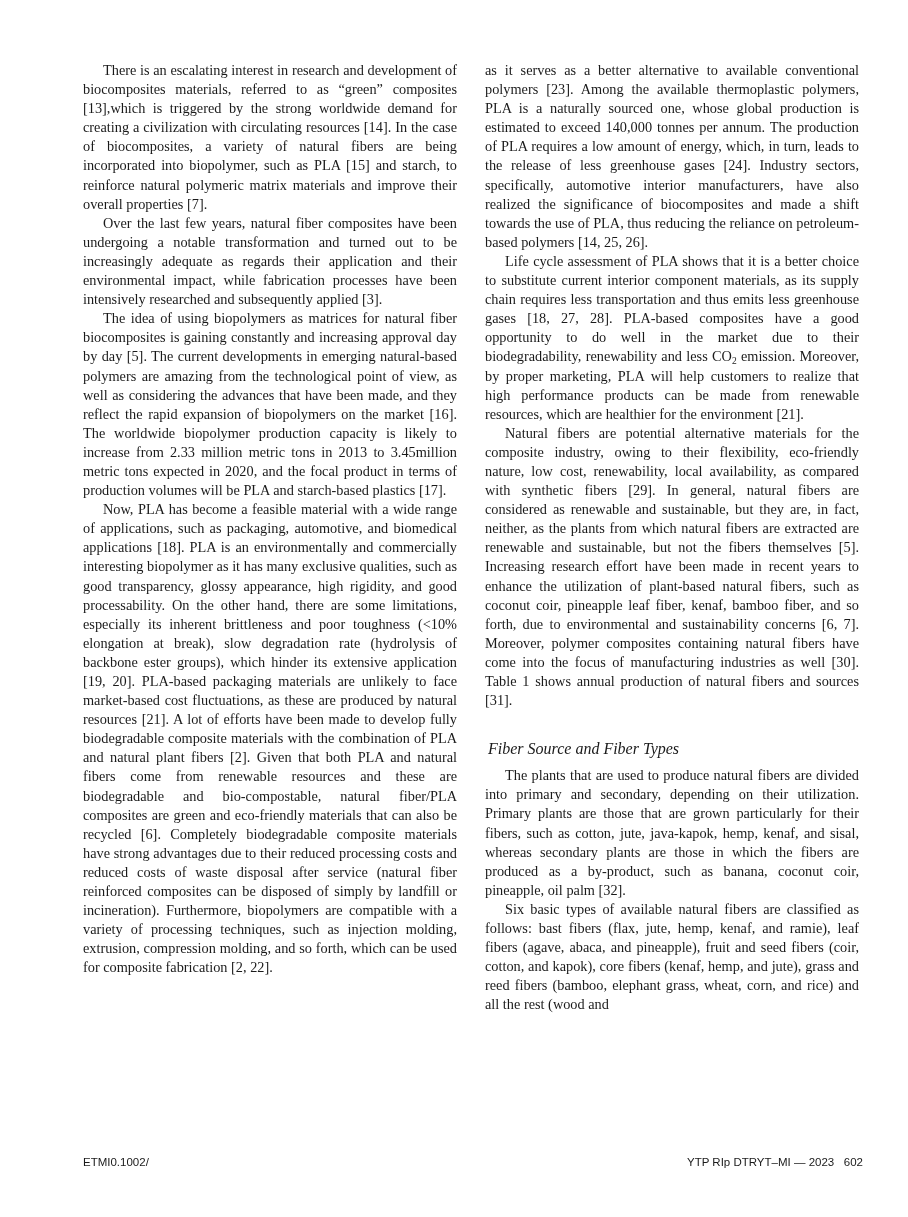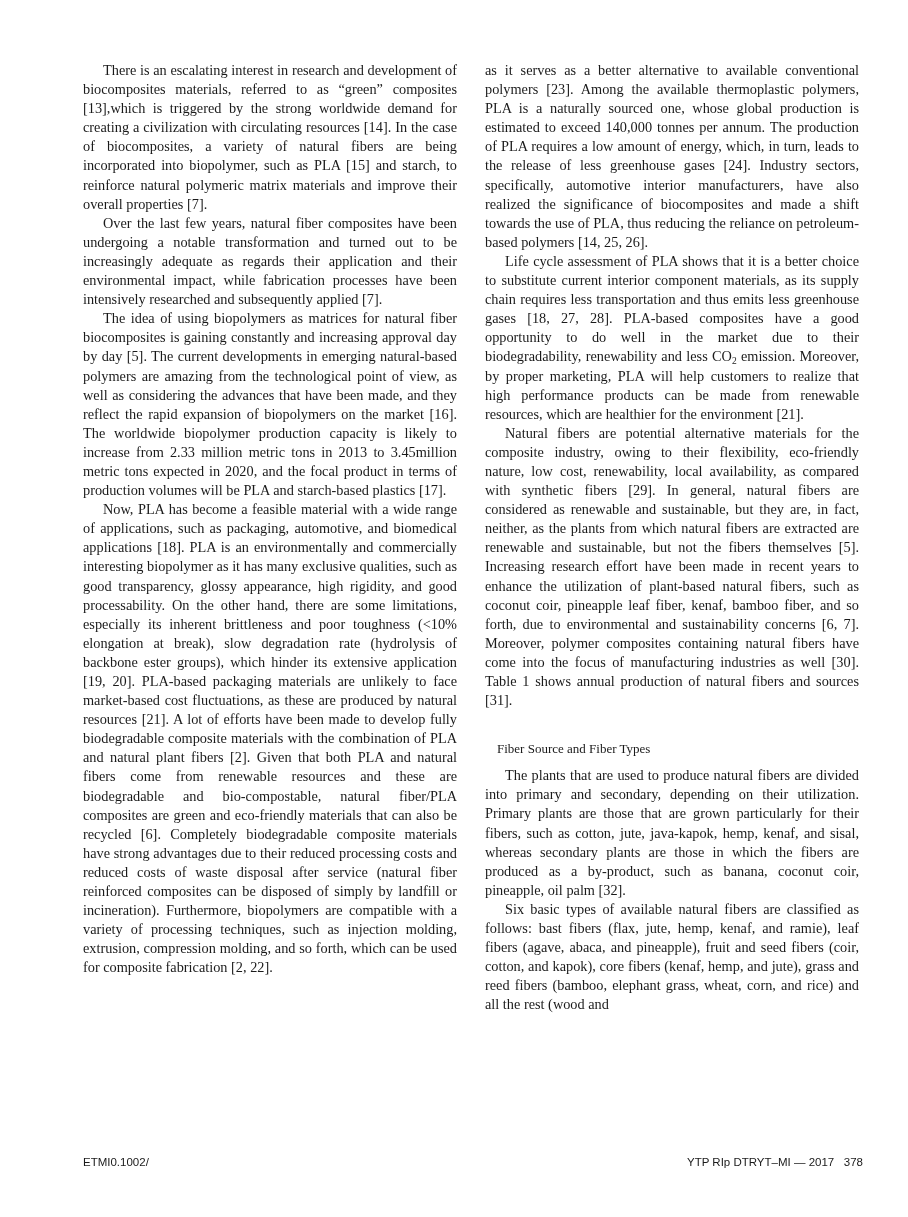--- a/index.html
+++ b/index.html
@@ -11,48 +11,48 @@
     color: #1a1a1a; text-align: justify; hyphens: manual;
   }
   .col-left { left: 67px; }
   .col-right { left: 469px; }
   .col p { margin: 0; text-indent: 20px; }
   .heading {
     font-family: "Liberation Sans", sans-serif; font-weight: bold; font-size: 14.3px;
     margin: 22px 0 14px 0; letter-spacing: 0.1px; color: #1a1a1a;
   }
   .subheading {
-    font-family: "Liberation Serif", serif; font-size: 13px;
-    margin: 29px 0 8px 12px;
+    font-family: "Liberation Serif", serif; font-style: italic; font-size: 16px;
+    margin: 29px 0 8px 3px;
   }
   .footer {
     position: absolute; top: 1156px; font-family: "Liberation Sans", sans-serif;
     font-size: 11.5px; color: #1a1a1a; white-space: pre;
   }
   .footer-left { left: 67px; text-align: right; }
   .footer-right { right: 61px; }
   sub { font-size: 9.5px; line-height: 0; vertical-align: -3px; }
 </style>
 </head>
 <body>
 
 <div class="page">
 
   <div class="col col-left">
     <p>There is an escalating interest in research and development of biocomposites materials, referred to as “green” composites [13],which is triggered by the strong worldwide demand for creating a civilization with circulating resources [14]. In the case of biocomposites, a variety of natural fibers are being incorporated into biopolymer, such as PLA [15] and starch, to reinforce natural polymeric matrix materials and improve their overall properties [7].</p>
-    <p>Over the last few years, natural fiber composites have been undergoing a notable transformation and turned out to be increasingly adequate as regards their application and their environmental impact, while fabrication processes have been intensively researched and subsequently applied [7].</p>
+    <p>Over the last few years, natural fiber composites have been undergoing a notable transformation and turned out to be increasingly adequate as regards their application and their environmental impact, while fabrication processes have been intensively researched and subsequently applied [3].</p>
     <p>The idea of using biopolymers as matrices for natural fiber biocomposites is gaining constantly  and increasing approval day by day [5]. The current developments in emerging natural-based polymers are amazing from the technological point of view, as well as considering the advances that have been made, and they reflect the rapid expansion of biopolymers on the market [16]. The worldwide biopolymer production capacity is likely to increase from 2.33 million metric tons in 2013 to 3.45million metric tons expected in 2020, and the focal product in terms of production volumes will be PLA and starch-based plastics [17].</p>
     <p>Now, PLA has become a feasible material with a wide range of applications, such as packaging, automotive, and biomedical applications [18]. PLA is an environmentally and commercially interesting biopolymer as it has many exclusive qualities, such as good transparency, glossy appearance, high rigidity, and good processability. On the other hand, there are some limitations, especially its inherent brittleness and poor toughness (&lt;10% elongation at break), slow degradation rate (hydrolysis of backbone ester groups), which hinder its extensive application [19, 20]. PLA-based packaging materials are unlikely to face market-based cost fluctuations, as these are produced by natural resources [21]. A lot of efforts have been made to develop fully biodegradable composite materials with the combination of PLA and natural plant fibers [2]. Given that both PLA and natural fibers come from renewable resources and these are biodegradable and bio-compostable, natural fiber/PLA composites are green and eco-friendly materials that can also be recycled [6]. Completely biodegradable composite materials have strong advantages due to their reduced processing costs and reduced costs of waste disposal after service (natural fiber reinforced composites can be disposed of simply by landfill or incineration). Furthermore, biopolymers are compatible with a variety of processing techniques, such as injection molding, extrusion, compression molding, and so forth, which can be used for composite fabrication [2, 22].</p>
   </div>
 
   <div class="col col-right">
     <p style="text-indent:0">as it serves as a better alternative to available conventional polymers [23]. Among the available thermoplastic polymers, PLA is a naturally sourced one, whose global production is estimated to exceed 140,000 tonnes per annum. The production of PLA requires a low amount of energy, which, in turn, leads to the release of less greenhouse gases [24]. Industry sectors, specifically, automotive interior manufacturers, have also realized the significance of biocomposites and made a shift towards the use of PLA, thus reducing the reliance on petroleum-based polymers [14, 25, 26].</p>
     <p><span>Life cycle assessment of PLA shows that it is a better choice to substitute current interior component materials, as its supply chain requires less transportation and thus emits less greenhouse gases [18, 27, 28]. PLA-based composites have a good opportunity to do well in the market due to their biodegradability, renewability and less CO</span><sub>2</sub><span> emission. Moreover, by proper marketing, PLA will help customers to realize that high performance products can be made from renewable resources, which are healthier for the environment [21].</span></p>
     <p>Natural fibers are potential alternative materials for the composite industry, owing to their flexibility, eco-friendly nature, low cost, renewability, local availability, as compared with synthetic fibers [29]. In general, natural fibers are considered as renewable and sustainable, but they are, in fact, neither, as the plants from which natural fibers are extracted are renewable and sustainable, but not the fibers themselves [5]. Increasing research effort have been made in recent years to enhance the utilization of plant-based natural fibers, such as coconut coir, pineapple leaf fiber, kenaf, bamboo fiber, and so forth, due to environmental and sustainability concerns [6, 7]. Moreover, polymer composites containing natural fibers have come into the focus of manufacturing industries as well [30]. Table 1 shows annual production of natural fibers and sources [31].</p>
     <div class="subheading">Fiber Source and Fiber Types</div>
     <p>The plants that are used to produce natural fibers are divided into primary and secondary, depending on their utilization. Primary plants are those that are grown particularly for their fibers, such as cotton, jute, java-kapok, hemp, kenaf, and sisal, whereas secondary plants are those in which the fibers are produced as a by-product, such as banana, coconut coir, pineapple, oil palm [32].</p>
     <p>Six basic types of available natural fibers are classified as follows: bast fibers (flax, jute, hemp, kenaf, and ramie), leaf fibers (agave, abaca, and pineapple), fruit and seed fibers (coir, cotton, and kapok), core fibers (kenaf, hemp, and jute), grass and reed fibers (bamboo, elephant grass, wheat, corn, and rice) and all the rest (wood and</p>
   </div>
 
   <div class="footer footer-left">ETMI0.1002/</div>
-  <div class="footer footer-right"><span>YTP RIp DTRYT–MI</span> <span>—</span> <span>2017</span>   <span>378</span></div>
+  <div class="footer footer-right"><span>YTP RIp DTRYT–MI</span> <span>—</span> <span>2023</span>   <span>602</span></div>
 
 </div>
 
 </body></html>

